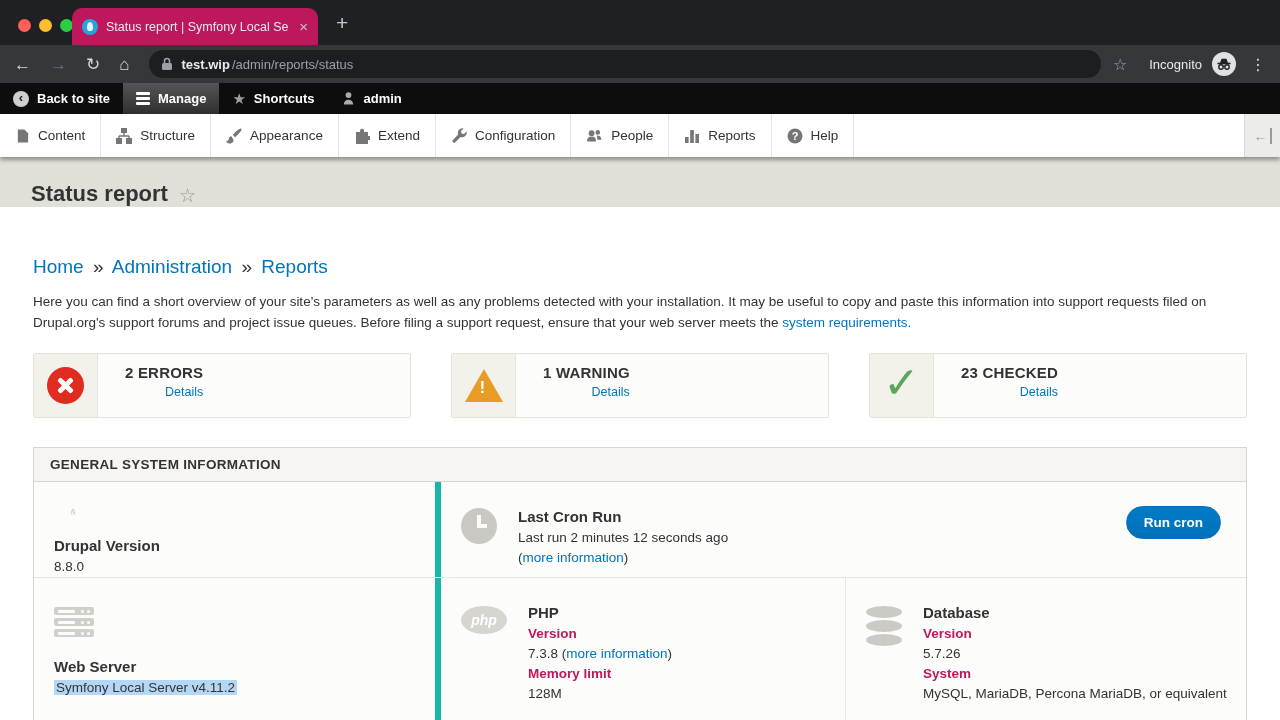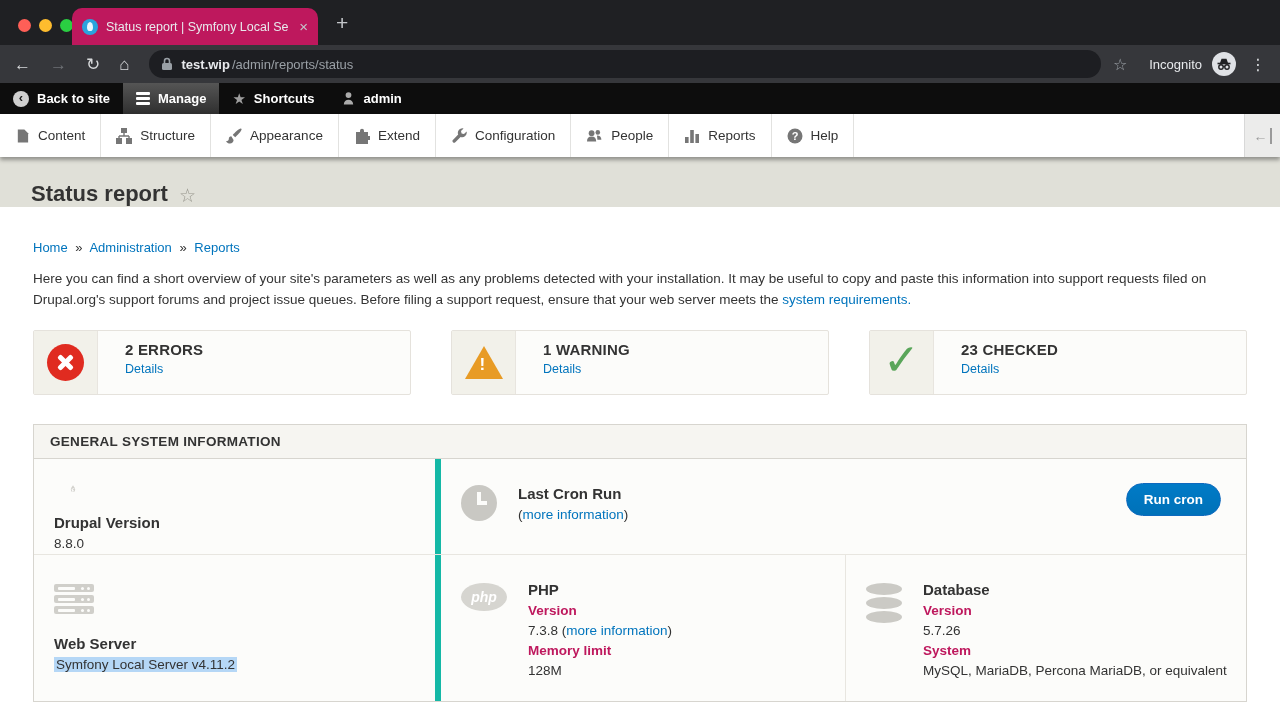--- a/index.html
+++ b/index.html
@@ -48,25 +48,25 @@
   .tgl-icon { border-right:2px solid #9a9a9a; padding-right:2px; color:#9a9a9a; font-size:14px; direction:rtl; }
 
   
   .page-header { position:absolute; top:157px; left:0; width:1280px; height:50px; background:#e0e0d8; display:flex; align-items:flex-end; padding-left:31px; z-index:1; }
   .page-title { font-size:22px; font-weight:bold; color:#333; }
   .title-star { color:#98978e; font-size:19px; margin-left:11px; margin-top:3px; }
 
   
   .content { position:absolute; top:220px; left:0; width:1280px; height:500px; background:#fff; padding:0 33px; }
   a.lnk { color:#0074bd; text-decoration:none; }
-  .breadcrumb { margin-top:20px; font-size:13px; }
+  .breadcrumb { margin-top:36px; font-size:19px; }
   .crumb-sep { color:#333; margin:0 4px; }
   .intro { margin-top:13px; font-size:13.5px; line-height:21px; color:#333; }
 
-  .cards { margin-top:20px; display:flex; gap:40px; }
+  .cards { margin-top:20px; display:flex; gap:40px;text-align:right; }
   .card { flex:1; height:65px; background:#fcfcfa; border:1px solid #e5e2dc; border-radius:2px; display:flex; }
   .card-icon { width:64px; background:#f2f1ea; border-right:1px solid #e8e5df; display:flex; align-items:center; justify-content:center; }
   .card-body { padding:10px 0 0 27px; }
   .card-title { font-size:15px; font-weight:bold; color:#333; letter-spacing:0.2px; }
   .card-link { display:block; font-size:12.5px; margin-top:3px; }
   .ic-err { width:37px; height:37px; border-radius:50%; background:#e02b20; position:relative; }
   .ic-err::before,.ic-err::after { content:""; position:absolute; left:9px; top:16px; width:19px; height:5px; background:#fff; border-radius:2px; }
   .ic-err::before { transform:rotate(45deg); } .ic-err::after { transform:rotate(-45deg); }
   .ic-warn { width:0; height:0; border-left:19px solid transparent; border-right:19px solid transparent; border-bottom:33px solid #e89b25; position:relative; }
   .ic-warn span { position:absolute; left:-4px; top:9px; color:#fff; font-weight:bold; font-size:17px; }
@@ -297,20 +297,21 @@
         </svg>
         <div>
           <div class="cell-title">Drupal Version</div>
           <div class="cell-val">8.8.0</div>
         </div>
       </div>
       <div class="cell cflex">
         <span class="ic-clock"></span>
         <div>
           <div class="cell-title">Last Cron Run</div>
+          <div class="cell-val">Last run 2 minutes 12 seconds ago</div>
           <div class="cell-val"><span>(</span><a href="#" class="lnk">more information</a><span>)</span></div>
         </div>
         <button class="run-cron">Run cron</button>
       </div>
     </div>
 
     <div class="prow prow2">
       <div class="cell cw1">
         <span class="ic-server">
             <i></i>

